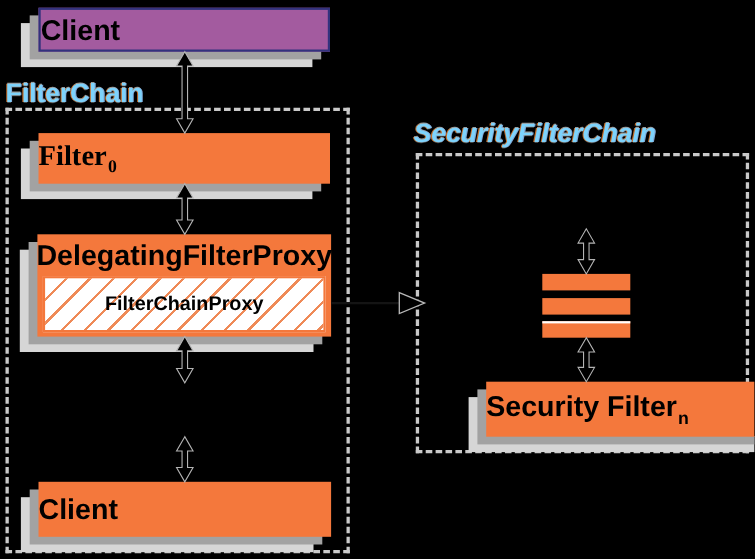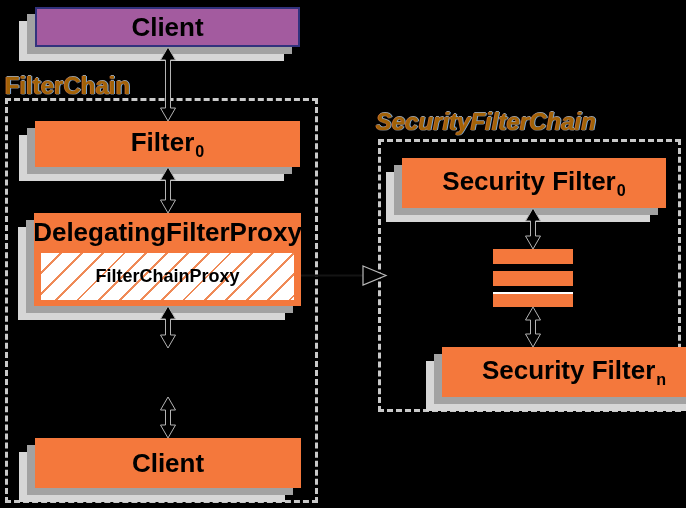--- a/index.html
+++ b/index.html
@@ -17,28 +17,28 @@
   }
   html,body{margin:0;padding:0;background:var(--background);}
   #stage{
     position:relative;width:686px;height:508px;background:var(--background);
     overflow:hidden;
     font-family:"Liberation Sans","DejaVu Sans",sans-serif;
     font-weight:700;color:#000;
   }
   .box{
     position:absolute;box-sizing:border-box;
-    display:flex;align-items:center;justify-content:center;
+    display:flex;align-items:center;justify-content:flex-start;
     font-size:26px;font-weight:700;letter-spacing:0;
   }
   .shadowed{box-shadow:-8px 7px 0 var(--shadow_dark),-16px 14px 0 var(--shadow_light);}
   .orange{background:var(--orange);}
   
   #client{left:35px;top:7px;width:265px;height:40px;background:var(--purple);border:2px solid var(--purple_border);}
-  #filter0{left:35px;top:121px;width:265px;height:46px;}
+  #filter0{left:35px;top:121px;width:265px;height:46px;font-family:Liberation Serif, serif;}
   #dfp{left:34px;top:213px;width:267px;height:93px;display:block;}
   #dfp-title{position:absolute;left:0;top:0;right:0;height:38px;display:flex;align-items:center;justify-content:center;font-size:26px;}
   #fcp{
     position:absolute;left:5px;right:5px;top:38px;bottom:4px;box-sizing:border-box;
     background-color:var(--white);
     background-image:repeating-linear-gradient(135deg,transparent 0 13px,var(--hatch_orange) 13px 15px);
     border:2px solid var(--orange);
     display:flex;align-items:center;justify-content:center;font-size:18px;
   }
   #filter2{left:35px;top:348px;width:265px;height:49px;}
@@ -49,21 +49,21 @@
   .bar{position:absolute;left:493px;width:80px;height:15px;background:var(--orange);box-sizing:border-box;}
   #bar1{top:249px;}
   #bar2{top:271px;}
   #bar3{top:292px;border-top:2px solid var(--white);}
   
   .dashed{position:absolute;border:3px dashed var(--dash_gray);box-sizing:border-box;background:transparent;}
   #fc-dashed{left:5px;top:98px;width:313px;height:405px;}
   #sfc-dashed{left:378px;top:139px;width:303px;height:273px;}
   
   .chain-label{
-    position:absolute;font-size:24px;font-weight:700;color:#a16207;white-space:nowrap;
+    position:absolute;font-size:24px;font-weight:700;color:#7dd3fc;white-space:nowrap;
     text-shadow:-1px 0 0 var(--fringe_orange),1px 0 0 var(--fringe_blue),0 -1px 0 #9c9c9c,0 1px 0 #4a4a4a;
   }
   #fc-label{left:5px;top:72px;}
   #sfc-label{left:376px;top:108px;font-style:italic;}
   .sub{font-size:62%;vertical-align:-0.38em;margin-left:1px;font-weight:700;}
   #arrows{position:absolute;left:0;top:0;width:686px;height:508px;pointer-events:none;}
   .arrow{fill:#000;stroke:#b4b4b4;stroke-width:1;}
 </style>
 </head>
 <body>
@@ -89,23 +89,20 @@
     <div id="fcp">
       <span>FilterChainProxy</span>
     </div>
   </div>
 
 
   <div id="servlet" class="box orange shadowed">
     <span>Client</span>
   </div>
 
-  <div id="sf0" class="box orange shadowed">
-    <span><span>Security Filter</span><span class="sub">0</span></span>
-  </div>
 
   <div id="bar1" class="bar"></div>
   <div id="bar2" class="bar"></div>
   <div id="bar3" class="bar"></div>
 
   <div id="sfn" class="box orange shadowed">
     <span><span>Security Filter</span><span class="sub">n</span></span>
   </div>
 
   <svg id="arrows" viewBox="0 0 686 508" xmlns="http://www.w3.org/2000/svg">

